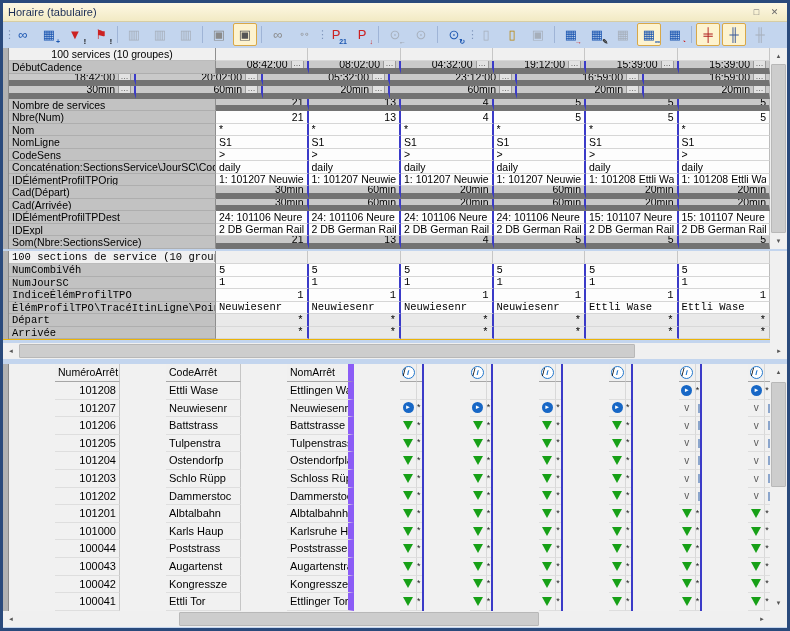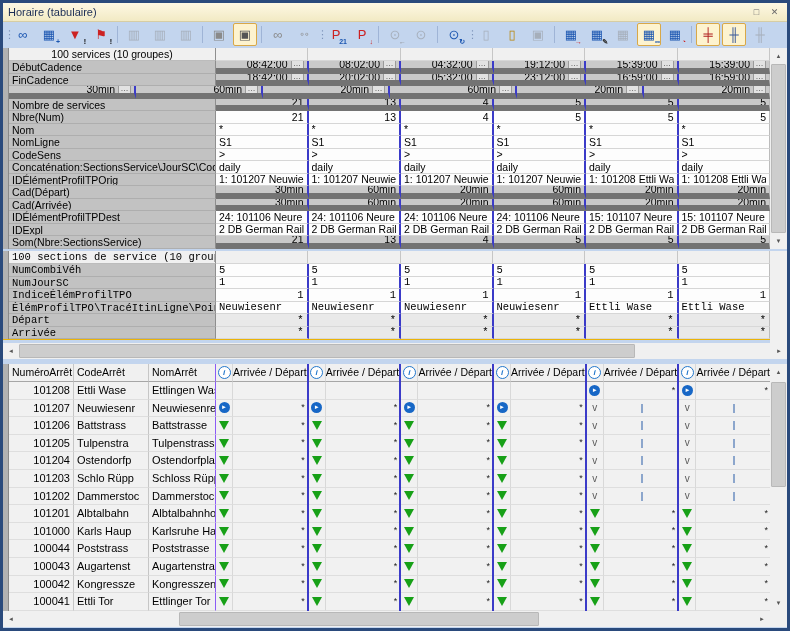--- a/index.html
+++ b/index.html
@@ -40,27 +40,27 @@
     border-right:1px solid #bcbcbc;border-bottom:1px solid #d6d6d6;overflow:hidden;white-space:nowrap;background:#fdfdfd;}
   .kv-cell.bluesep{border-right:2px solid #3b3bc8;}
   .kv-cell.header-cell{background:#f0f0f0;border-right:1px solid #c6c6c6;}
   .kv-cell.shade-gray{background:#c9c9c9;border-bottom:6px solid #737373;}
   .kv-cell.shade-light{background:#e9e9e9;border-bottom:1px solid #d8d8d8;}
   .kv-cell.align-right .val{margin-left:auto;}
   .val{overflow:hidden;white-space:nowrap;}
   .ell{flex:none;margin-left:3px;width:13px;height:10px;background:#e2e2e2;border:1px solid #9a9a9a;
     font-size:8px;line-height:8px;text-align:center;color:#333;box-sizing:border-box;}
   
-  .st-row{display:flex;height:17.6px;line-height:17.4px;overflow:hidden;}
+  .st-row{display:flex;height:17.6px;line-height:17.4px;overflow:hidden;gap:46px;}
   .st-row.st-header{height:18px;line-height:17px;}
   .st-cell{overflow:hidden;white-space:nowrap;padding:0 3px;box-sizing:border-box;background:#f1f1f1;
     border-right:1px solid #c6c6c6;border-bottom:1px solid #dedede;}
   .st-num{width:65px;flex:none;text-align:right;}
   .st-code{width:75px;flex:none;}
-  .st-name{width:67px;flex:none;border-right:1px solid #8b5cf6;}
+  .st-name{width:67px;flex:none;border-right:6px solid #8b5cf6;}
   .st-pair{flex:1;min-width:0;display:flex;}
   .st-pair.bluesep{border-right:2px solid #3b3bc8;}
   .st-info{width:16px;flex:none;display:flex;align-items:center;justify-content:center;
     background:#f1f1f1;border-right:1px solid #d8d8d8;border-bottom:1px solid #dedede;}
   .st-ad{flex:1;min-width:0;position:relative;display:flex;align-items:center;
     background:#f1f1f1;border-bottom:1px solid #dedede;}
   .st-header .st-cell,.st-header .st-info,.st-header .st-ad{background:#f0f0f0;
     border-bottom:1px solid #a6a6a6;font-size:10.5px;}
   .st-header .st-ad{justify-content:center;}
   .ast{margin-left:auto;padding-right:2px;font-size:9px;color:#222;}
@@ -245,21 +245,20 @@
             <span class="val">15:39:00</span>
             <span class="ell">…</span>
           </div>
           <div class="kv-cell shade-gray align-right">
             <span class="val">15:39:00</span>
             <span class="ell">…</span>
           </div>
         </div>
         <div class="kv-row">
           <div class="gutter"></div>
-          <div class="kv-label">FinCadence</div>
           <div class="kv-cell shade-gray align-right bluesep">
             <span class="val">18:42:00</span>
             <span class="ell">…</span>
           </div>
           <div class="kv-cell shade-gray align-right bluesep">
             <span class="val">20:02:00</span>
             <span class="ell">…</span>
           </div>
           <div class="kv-cell shade-gray align-right bluesep">
             <span class="val">05:32:00</span>

